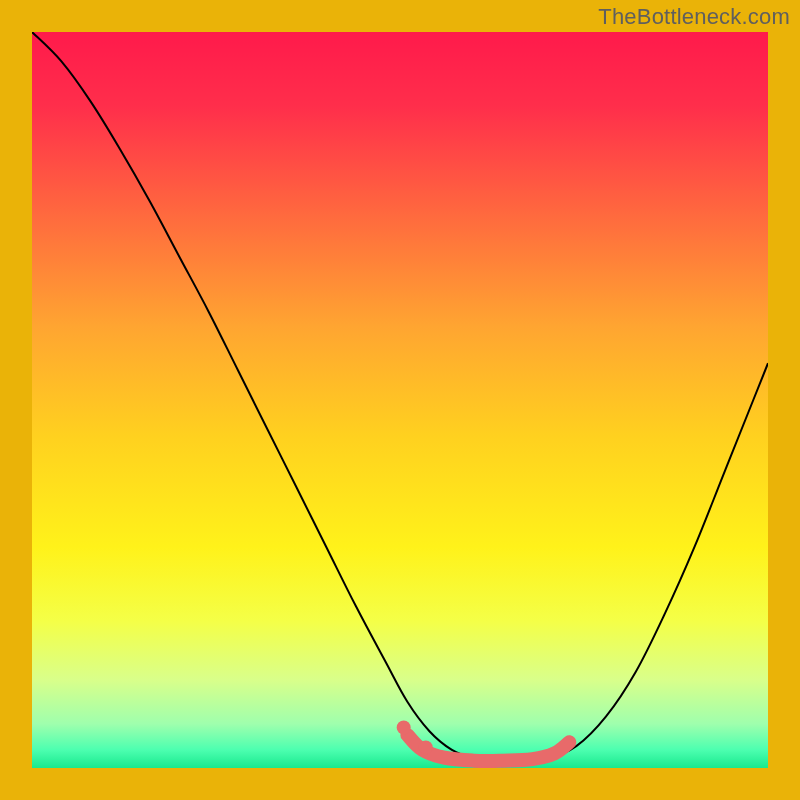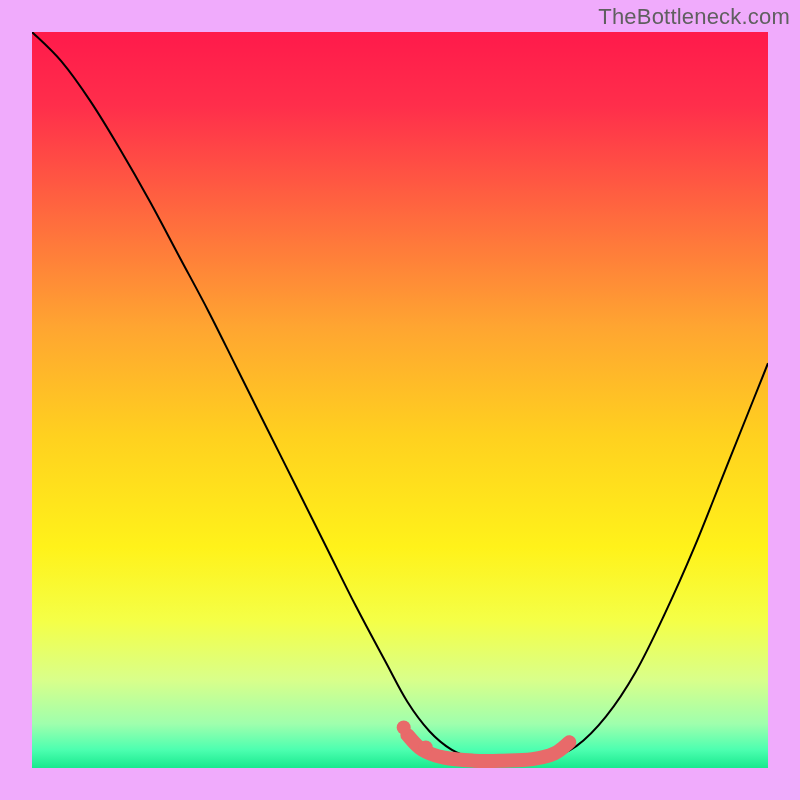--- a/index.html
+++ b/index.html
@@ -10,21 +10,21 @@
     background: #000;
     overflow: hidden;
     font-family: Arial, Helvetica, sans-serif;
   }
   .frame {
     position: absolute;
     left: 0;
     top: 0;
     width: 800px;
     height: 800px;
-    background: #f0abfc;
+    background: #eab308;
   }
   .plot-area {
     position: absolute;
     left: 32px;
     top: 32px;
     width: 736px;
     height: 736px;
     overflow: hidden;
   }
   .gradient-bg {

